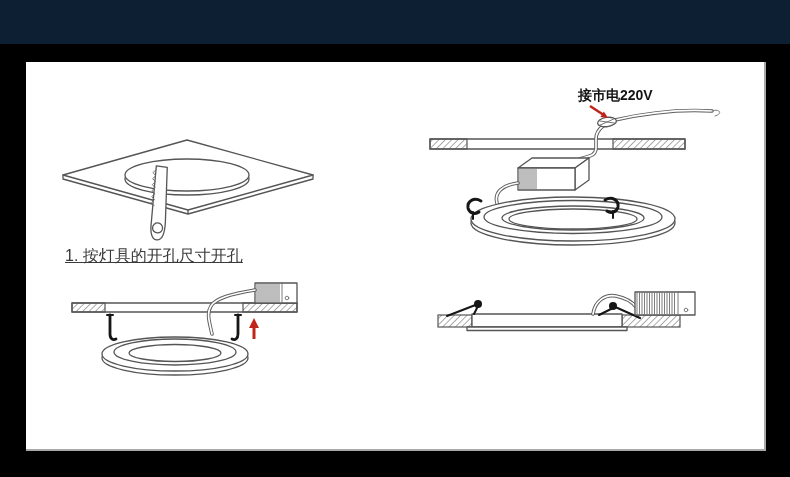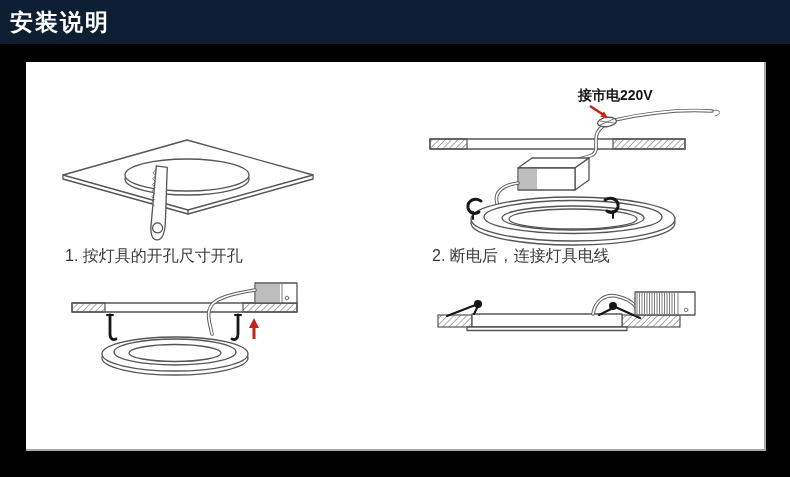--- a/index.html
+++ b/index.html
@@ -5,21 +5,21 @@
   html,body{margin:0;padding:0;background:#000;}
   .page{position:relative;width:790px;height:477px;background:#000;overflow:hidden;
         font-family:"Liberation Sans", sans-serif;}
   .header{position:absolute;left:0;top:0;width:790px;height:44px;background:#0c1f33;}
   .title-zh{position:absolute;left:10px;top:7px;color:#fff;font-size:23px;font-weight:bold;
             letter-spacing:2px;}
   .title-en{position:absolute;right:8px;bottom:4px;color:#fff;font-size:17px;
             font-family:"Liberation Mono", monospace;letter-spacing:0px;}
   .panel{position:absolute;left:26px;top:62px;width:738px;height:387px;background:#fff;
          border-right:2px solid #a9a9a9;border-bottom:2px solid #a9a9a9;text-align:center;}
-  .caption{position:absolute;color:#3a3a3a;font-size:16px;white-space:nowrap;}
+  .caption{position:absolute;color:#3a3a3a;font-size:16px;white-space:nowrap;text-decoration:underline;}
   .cap1{left:39px;top:184px;}
   .cap2{left:406px;top:184px;}
   .cap3{left:41px;top:322px;}
   .cap4{left:405px;top:322px;}
   svg{position:absolute;left:0;top:0;}
   .ln{fill:none;stroke:#555;stroke-width:1.3;stroke-linecap:round;stroke-linejoin:round;}
   .t{fill:none;stroke:#6e6e6e;stroke-width:0.9;stroke-linecap:round;}
   .fw{fill:#ffffff;stroke:#555;stroke-width:1.3;stroke-linejoin:round;}
   .hz{fill:url(#hatch);stroke:#555;stroke-width:1.2;}
   .wireO{fill:none;stroke:#5e5e5e;stroke-width:3.6;stroke-linecap:round;}
@@ -27,21 +27,20 @@
   .bk{fill:none;stroke:#161616;stroke-linecap:round;}
   .red{stroke:#c0251b;fill:none;stroke-width:2.6;}
   .redf{fill:#c0251b;stroke:none;}
   .anno{font-family:"Liberation Sans", sans-serif;font-size:14px;font-weight:bold;fill:#141414;}
 </style>
 </head>
 <body>
 
 <div class="page">
   <div class="header">
-    <div class="title-zh">安装说明</div>
   </div>
 
   <div class="panel">
 
     <svg width="738" height="387" viewBox="0 0 738 387">
       <defs>
         <pattern id="hatch" width="4.5" height="4.5" patternUnits="userSpaceOnUse" patternTransform="rotate(45)">
           <line x1="0" y1="0" x2="0" y2="4.5" stroke="#666" stroke-width="1.1"></line>
         </pattern>
       </defs>
@@ -155,15 +154,14 @@
         <g>
           <rect class="fw" x="609" y="230" width="60" height="23"></rect>
           <path class="t" d="M611,231 L611,252 M613.5,231 L613.5,252 M616,231 L616,252 M618.5,231 L618.5,252 M621,231 L621,252 M623.5,231 L623.5,252 M626,231 L626,252 M628.5,231 L628.5,252 M631,231 L631,252 M633.5,231 L633.5,252 M636,231 L636,252 M638.5,231 L638.5,252 M641,231 L641,252 M643.5,231 L643.5,252 M646,231 L646,252 M648.5,231 L648.5,252"></path>
           <path class="t" d="M652,230 L652,253"></path>
           <circle class="t" cx="660" cy="248" r="1.8"></circle>
         </g>
       </g>
     </svg>
 
     <div class="caption cap1">1. 按灯具的开孔尺寸开孔</div>
-    <div class="caption cap2">2. 断电后，连接灯具电线</div>
   </div>
 </div>
 
 </body></html>

